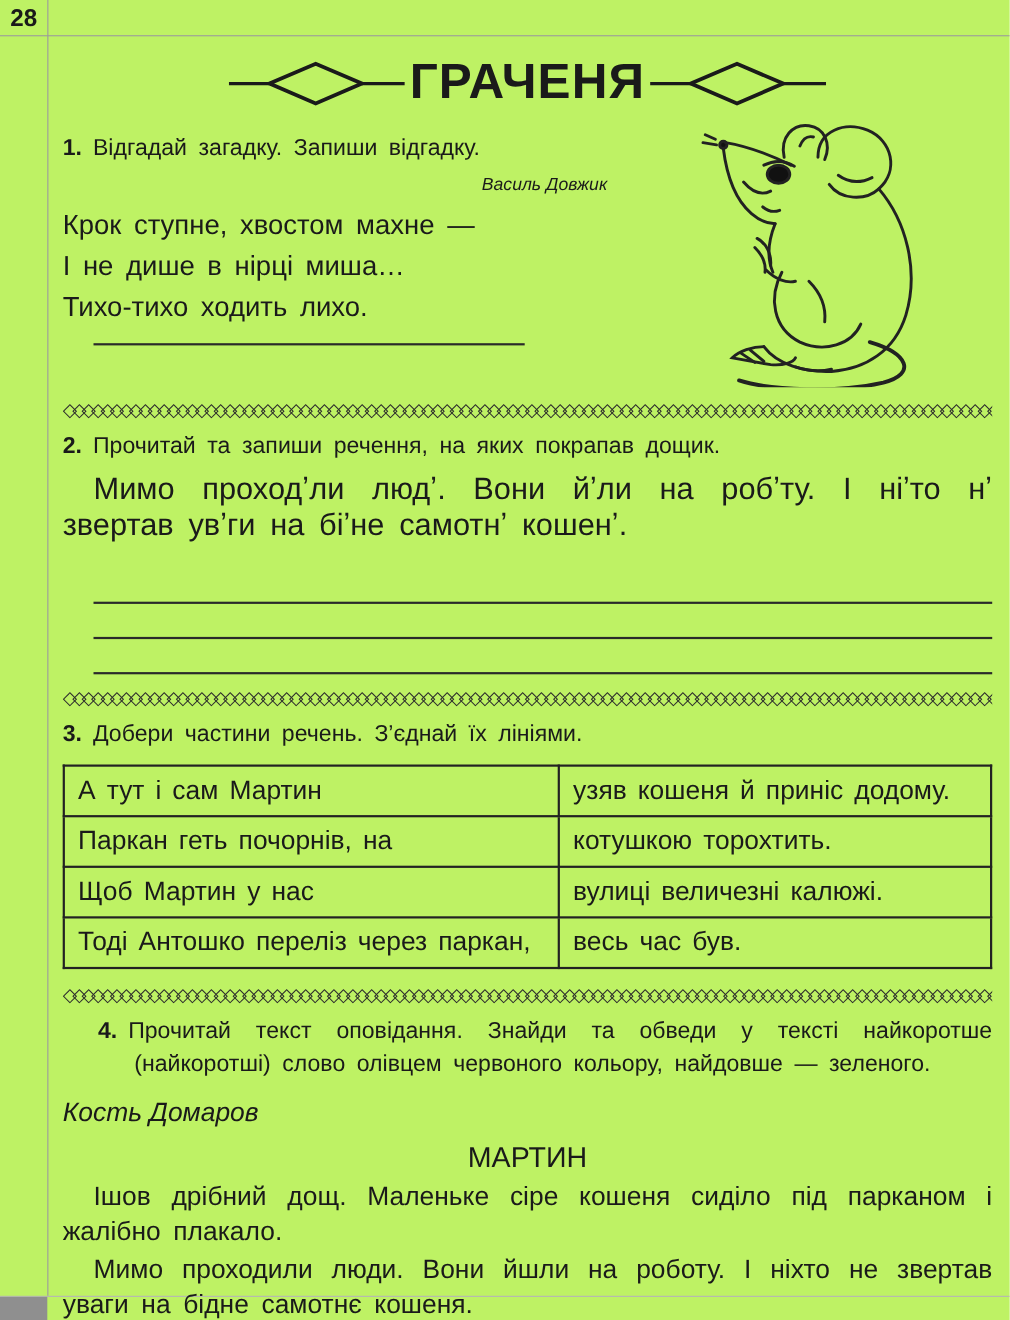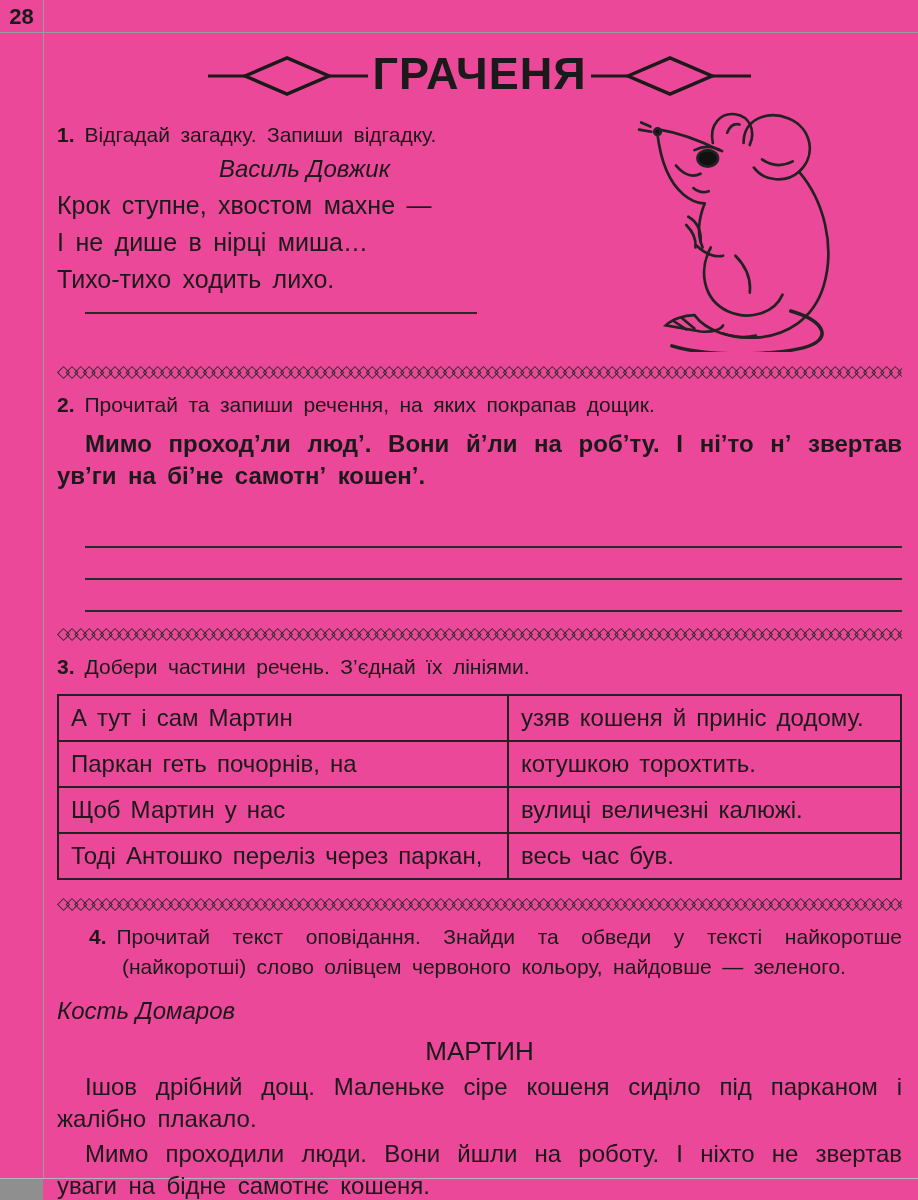--- a/index.html
+++ b/index.html
@@ -1,20 +1,20 @@
 <!DOCTYPE html>
 <html lang="uk"><head>
 <meta charset="utf-8">
 <style>
   * { margin:0; padding:0; box-sizing:border-box; }
   html,body { background:#ffffff; }
   .page {
     position:relative;
     width:918px; height:1200px;
-    background:#ec4899;
+    background:#bef264;
     font-family:"Liberation Sans","DejaVu Sans",sans-serif;
     color:#1a1a1a;
     overflow:hidden;
   }
   
   .frame-top    { position:absolute; left:0; top:32px;  width:918px; height:1px; background:#9c9c9c; }
   .frame-left   { position:absolute; left:43px; top:0;  width:1px; height:1178px; background:#9c9c9c; }
   .frame-bottom { position:absolute; left:0; top:1178px; width:918px; height:1px; background:#b5b5b5; }
   .corner-square{ position:absolute; left:0; top:1179px; width:43px; height:21px; background:#8f8f8f; }
   .page-number  { position:absolute; left:0; top:4px; width:43px; text-align:center;
@@ -35,30 +35,30 @@
   }
 
   
   .task-header { font-size:21px; line-height:30px; padding-left:33px; text-indent:-33px;
                  word-spacing:0.22em; }
   .task-number { font-weight:bold; padding-right:10px; }
 
   
   .task1-row { display:flex; margin-top:14px;gap:47px; }
   .task1-left { width:505px; }
-  .poem-author { font-style:italic; font-size:24px; text-align:center; padding-right:10px;
+  .poem-author { font-style:italic; font-size:16px; text-align:right; padding-right:10px;
                  margin-top:4px; line-height:30px; }
   .poem-line { font-size:25px; line-height:37px; word-spacing:0.18em; }
   .poem { margin-top:3px; }
   .answer-line { margin:14px 0 0 28px; width:392px; border-bottom:2px solid #2a2a2a; height:2px; }
   .mouse-box { width:210px; margin-left:28px; margin-top:-18px; }
 
   
-  .gapped-text { font-size:24px; line-height:32px; text-align:justify; text-indent:28px;
-                 word-spacing:0.2em; margin-top:8px;font-weight:bold; }
+  .gapped-text { font-size:28px; line-height:32px; text-align:justify; text-indent:28px;
+                 word-spacing:0.2em; margin-top:8px; }
   .write-lines { margin-top:24px; margin-left:28px; width:817px; }
   .write-line { height:32px; border-bottom:2px solid #2a2a2a; }
 
   
   .match-table { border-collapse:collapse; margin-top:12px; width:845px;border-radius:23px; }
   .match-table td { border:2px solid #222; font-size:24px; padding:8px 12px; height:45px;
                     word-spacing:0.14em; }
   .match-table td.col-left { width:450px; }
 
   

